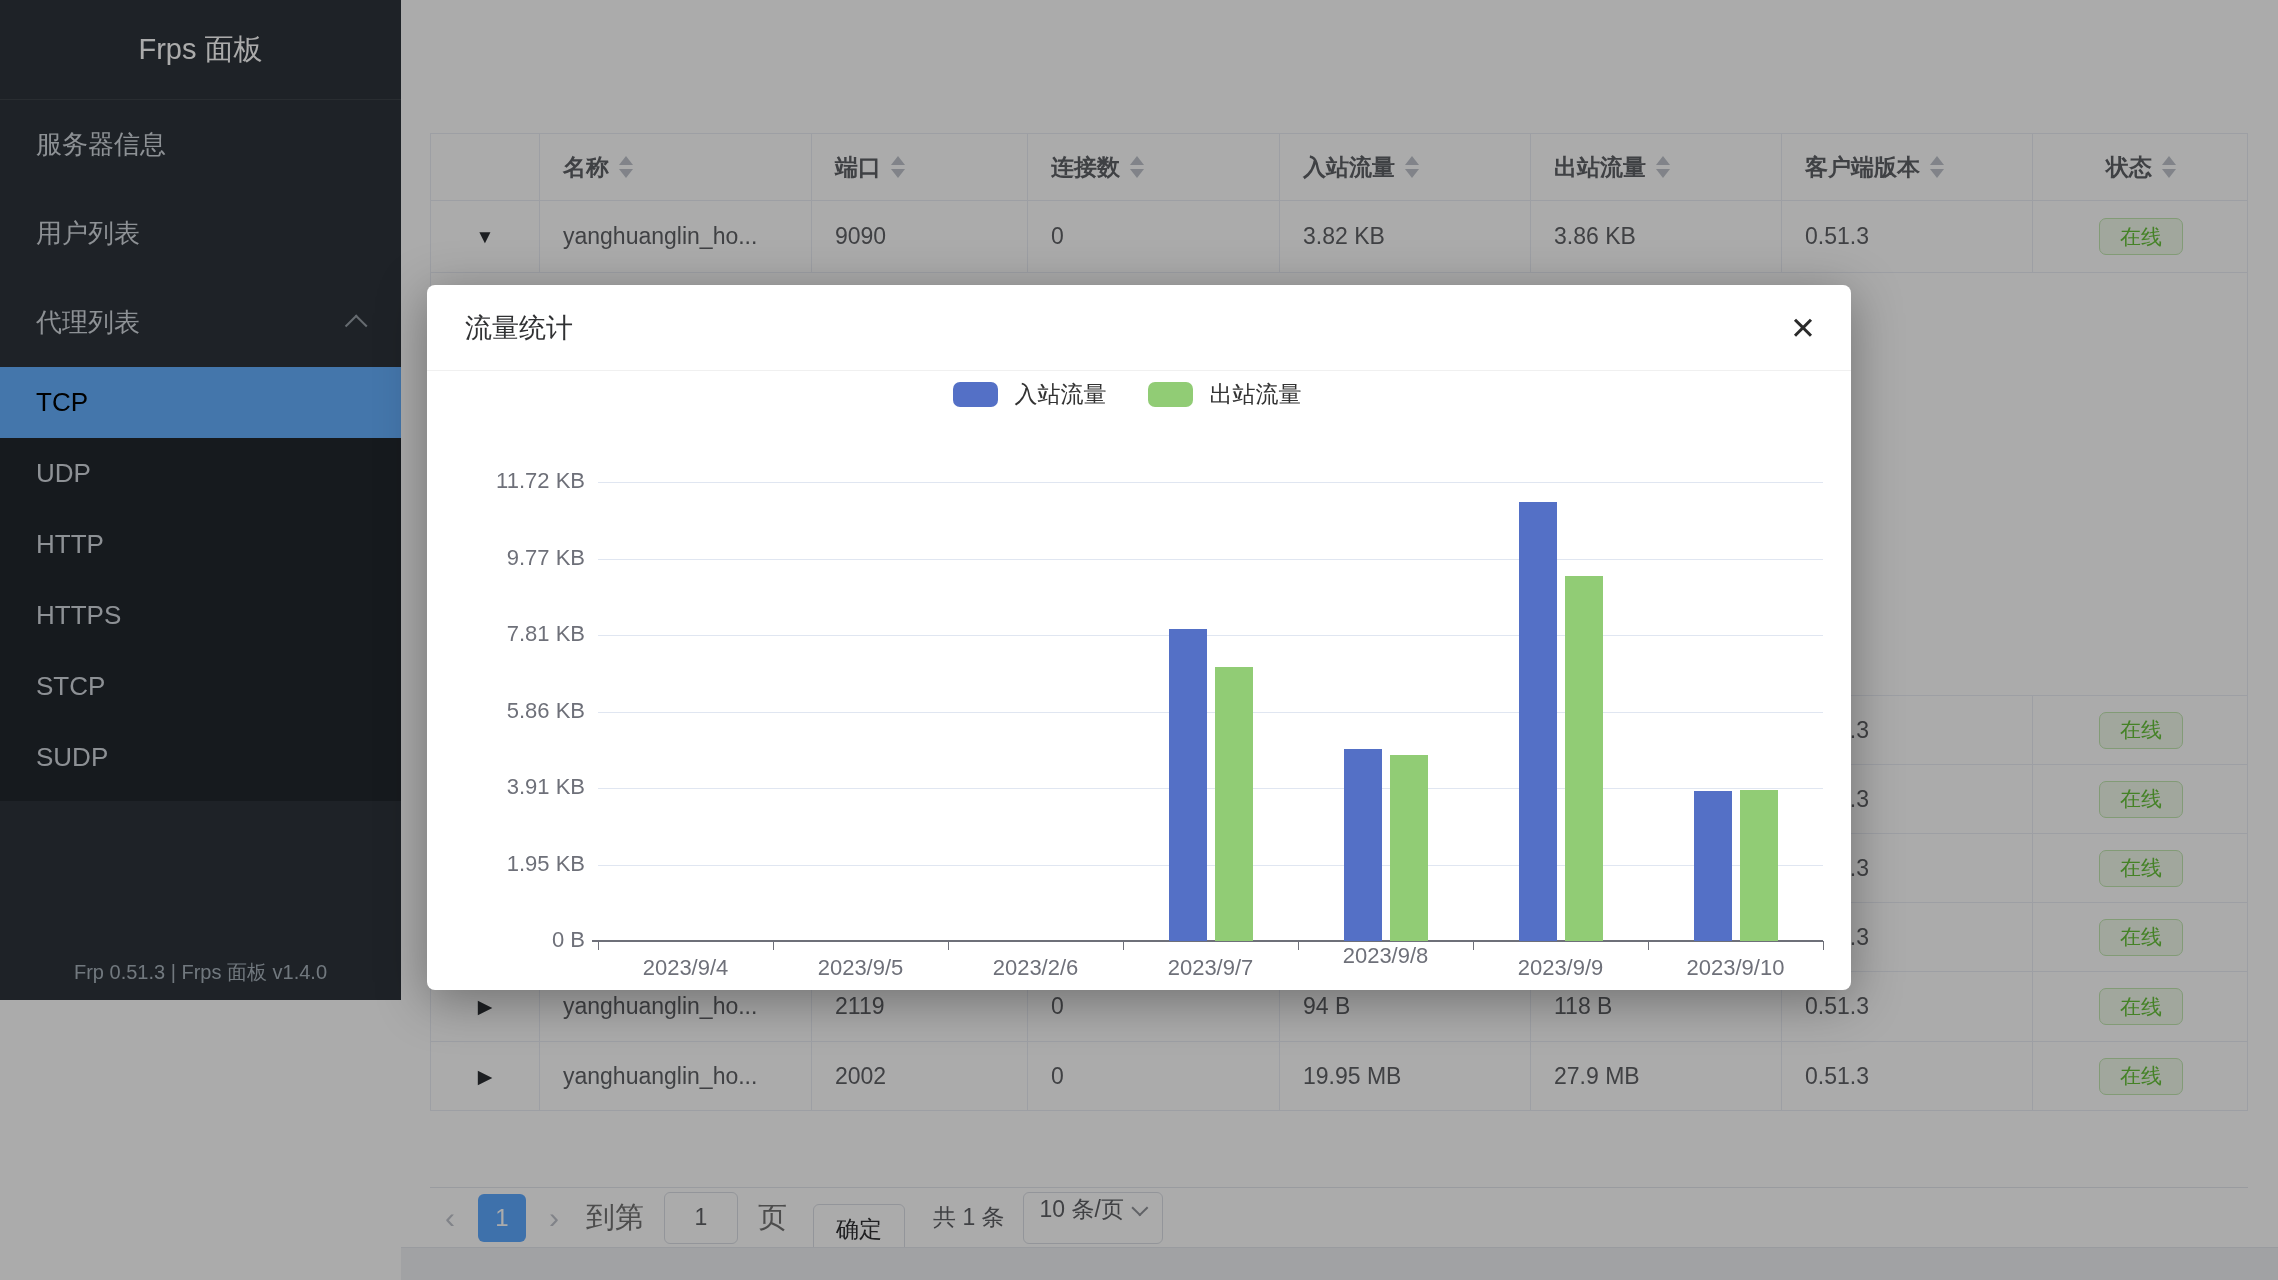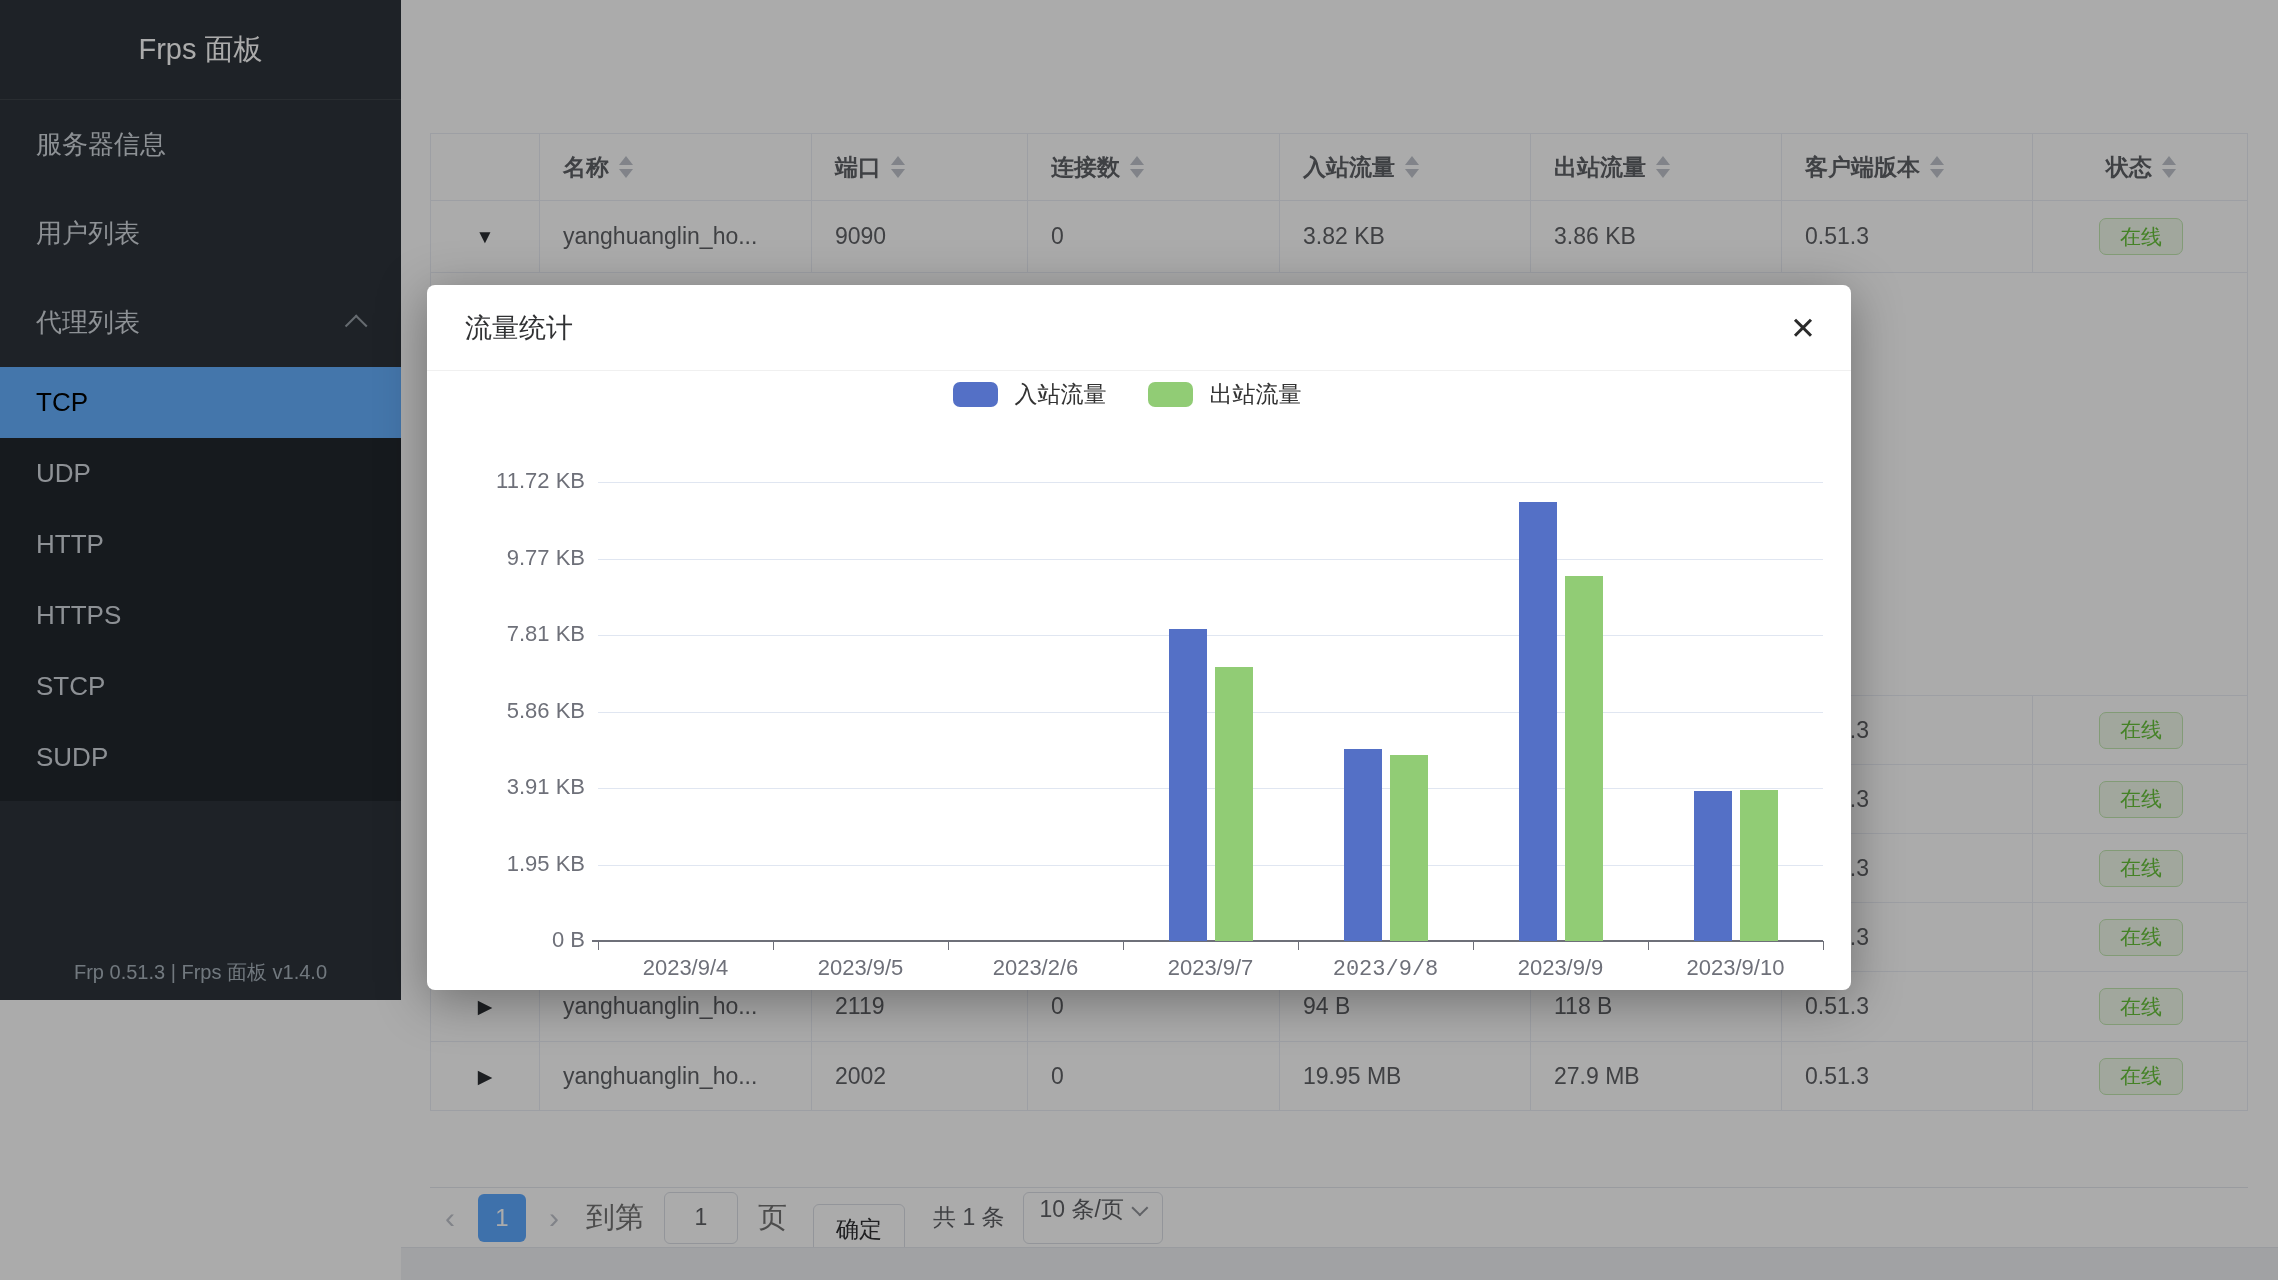--- a/index.html
+++ b/index.html
@@ -345,21 +345,21 @@
         <div class="axistick" style="left: 493px; top: 656px;"></div>
         <div class="axistick" style="left: 668px; top: 656px;"></div>
         <div class="axistick" style="left: 843px; top: 656px;"></div>
         <div class="axistick" style="left: 1018px; top: 656px;"></div>
         <div class="axistick" style="left: 1193px; top: 656px;"></div>
         <div class="axistick" style="left: 1368px; top: 656px;"></div>
         <div class="xlab" style="left: 142.5px; top: 670px;">2023/9/4</div>
         <div class="xlab" style="left: 317.5px; top: 670px;">2023/9/5</div>
         <div class="xlab" style="left: 492.5px; top: 670px;">2023/2/6</div>
         <div class="xlab" style="left: 667.5px; top: 670px;">2023/9/7</div>
-        <div class="xlab" style="left: 842.5px; top: 672px; font-family: Liberation Mono, monospace;">2023/9/8</div>
+        <div class="xlab" style="left: 842.5px; top: 658px;">2023/9/8</div>
         <div class="xlab" style="left: 1017.5px; top: 670px;">2023/9/9</div>
         <div class="xlab" style="left: 1192.5px; top: 670px;">2023/9/10</div>
         <div class="bar" style="left: 713.5px; top: 343.864px; width: 38px; height: 312.136px; background: rgb(84, 112, 198);"></div>
         <div class="bar" style="left: 888.5px; top: 464.097px; width: 38px; height: 191.903px; background: rgb(84, 112, 198);"></div>
         <div class="bar" style="left: 1063.5px; top: 216.582px; width: 38px; height: 439.418px; background: rgb(84, 112, 198);"></div>
         <div class="bar" style="left: 1238.5px; top: 506.394px; width: 38px; height: 149.606px; background: rgb(84, 112, 198);"></div>
         <div class="bar" style="left: 759.5px; top: 382.245px; width: 38px; height: 273.755px; background: rgb(145, 204, 117);"></div>
         <div class="bar" style="left: 934.5px; top: 469.58px; width: 38px; height: 186.42px; background: rgb(145, 204, 117);"></div>
         <div class="bar" style="left: 1109.5px; top: 290.993px; width: 38px; height: 365.007px; background: rgb(145, 204, 117);"></div>
         <div class="bar" style="left: 1284.5px; top: 504.828px; width: 38px; height: 151.172px; background: rgb(145, 204, 117);"></div>

